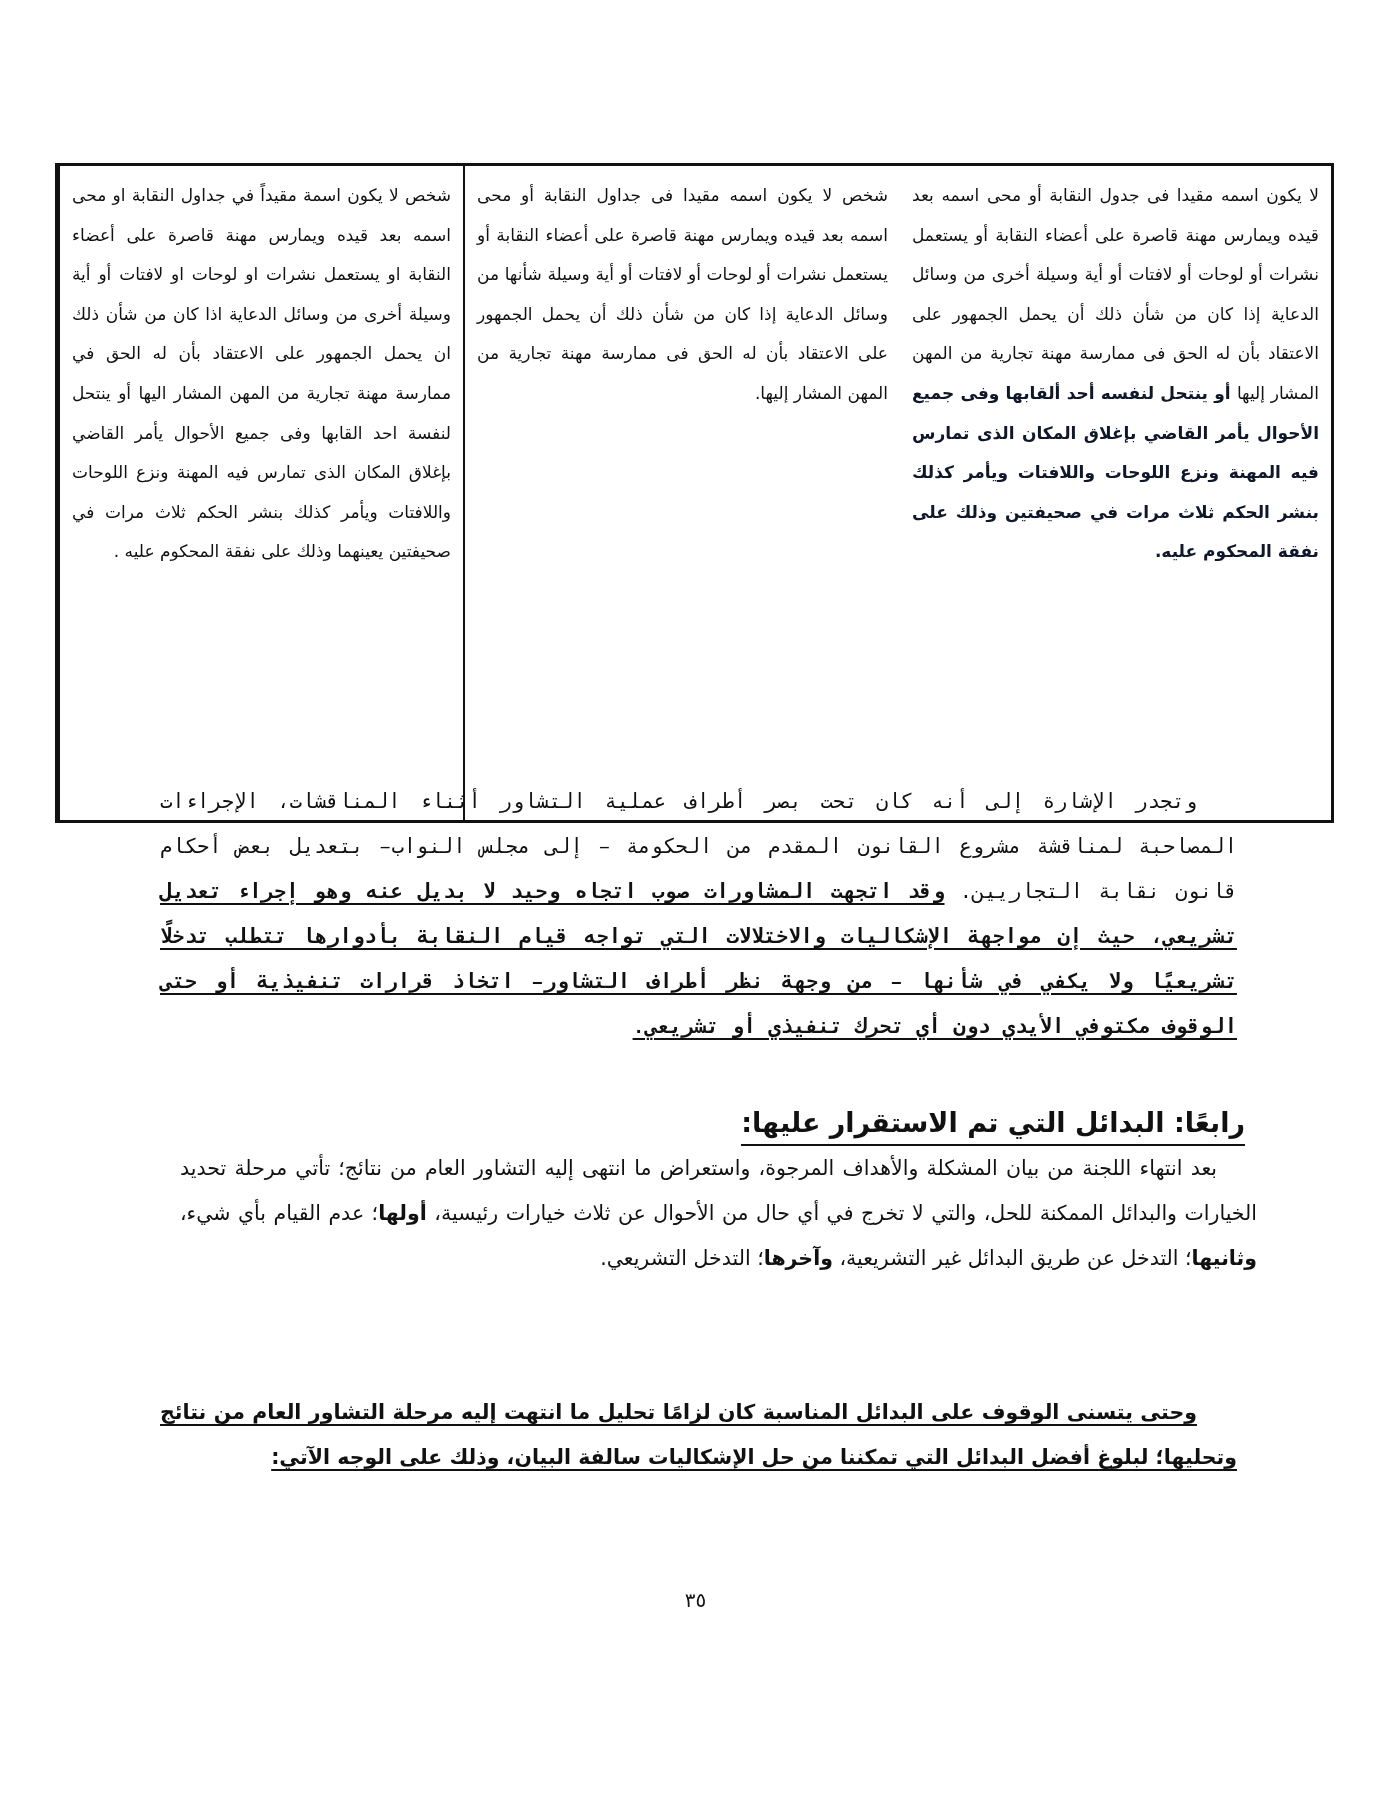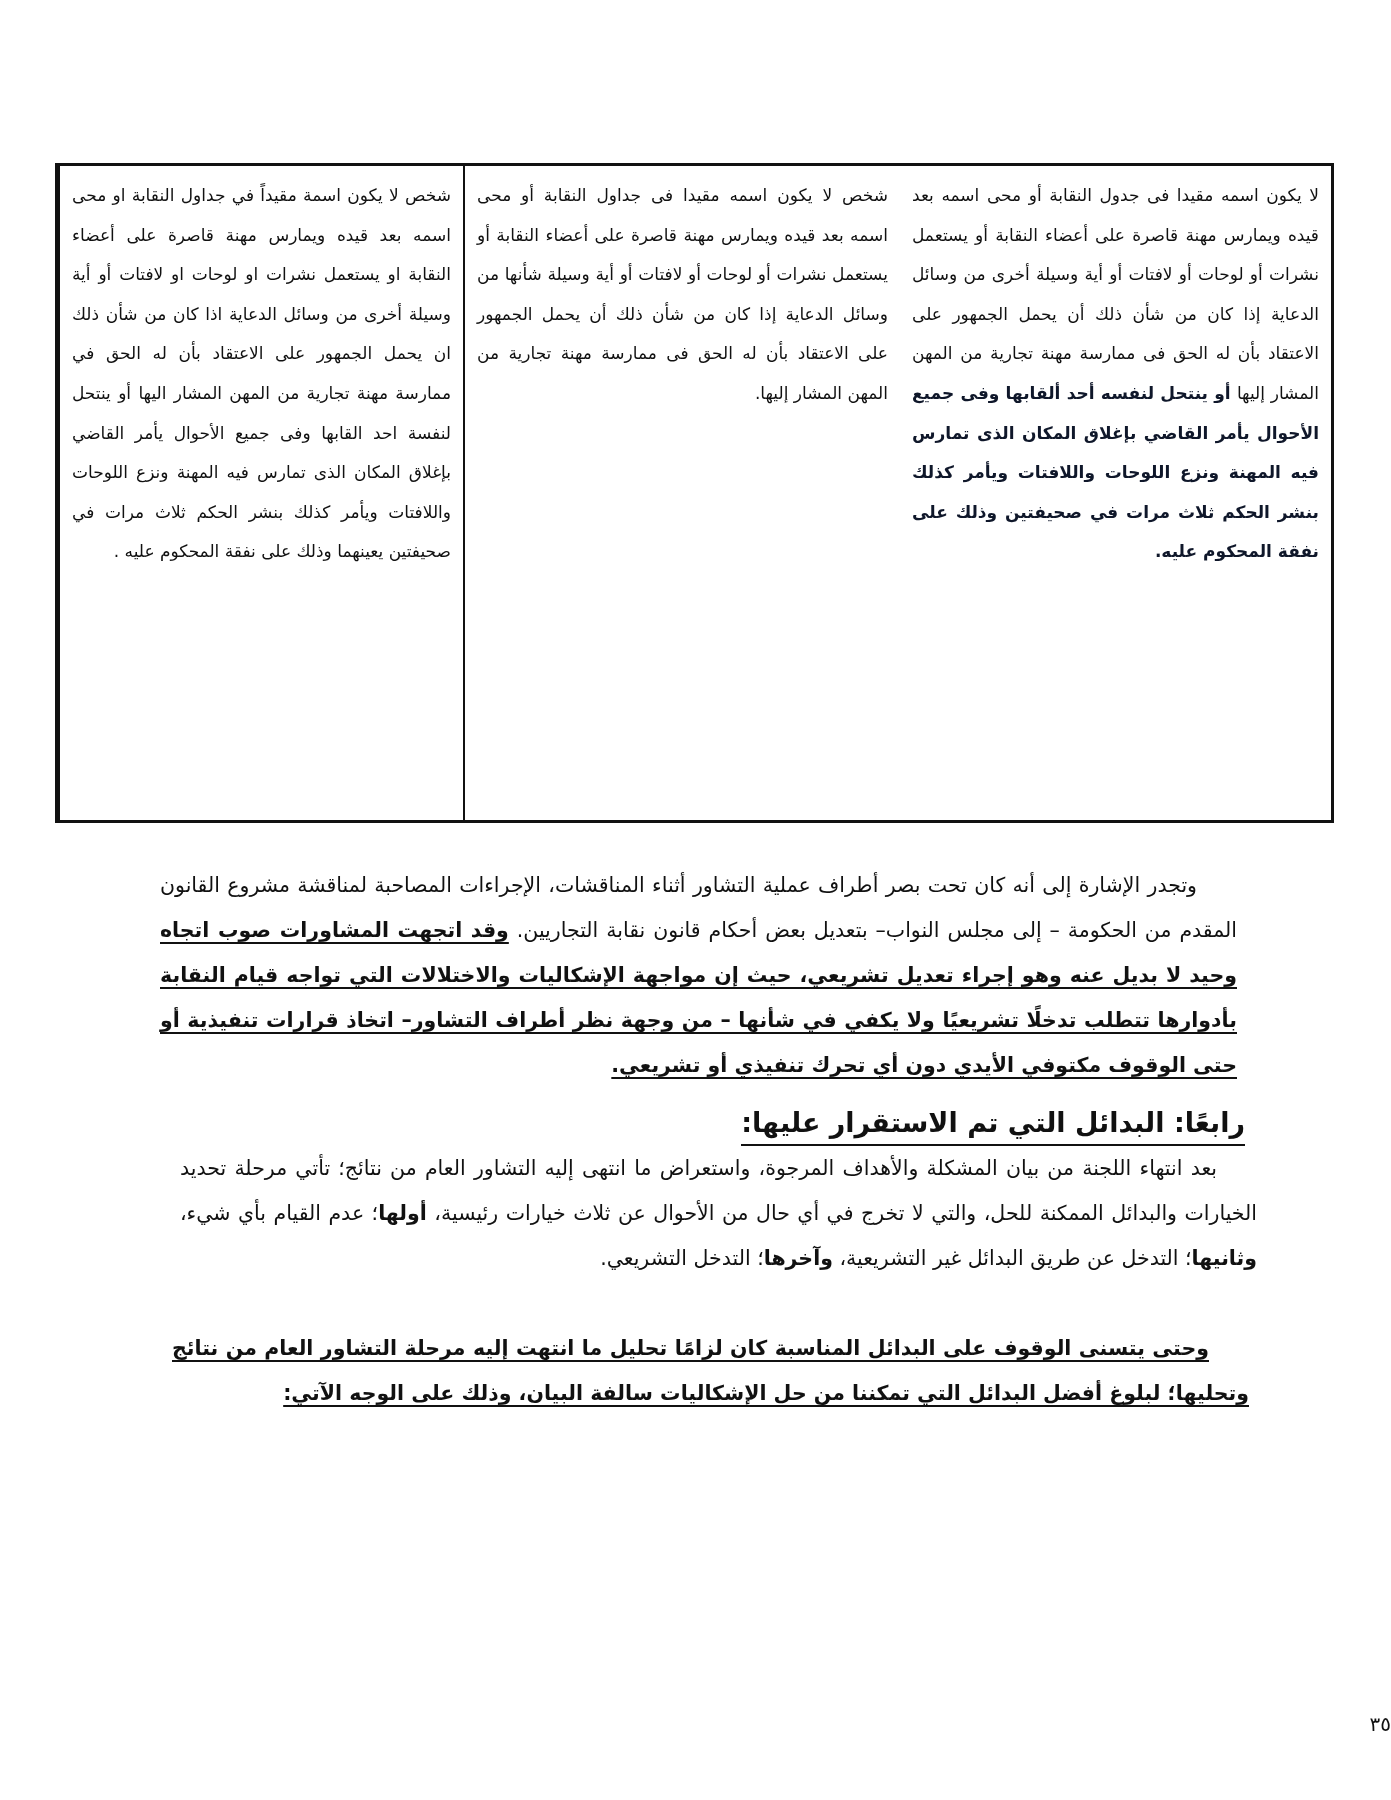--- a/index.html
+++ b/index.html
@@ -25,35 +25,35 @@
   .cmp-col.c2 { width: 437px; border-left: 2px solid #111; }
   .cmp-col.c3 { flex: 1; }
   .red { color: #0f172a; font-weight: bold; }
 
   
   .body-block {
     position: absolute; left: 160px; width: 1077px; direction: rtl;
     font-size: 20.5px; line-height: 45px; text-align: justify;
     text-align-last: right;
   }
-  .p1 { top: 863px; }
+  .p1 { top: 780px; font-family: Liberation Mono, monospace; }
   .indent { display: inline-block; width: 40px; }
   .bu { font-weight: bold; text-decoration: underline; text-decoration-thickness: 2px; text-underline-offset: 5px; }
   .b { font-weight: bold; }
 
   .heading {
     position: absolute; top: 1103px; right: 146px; direction: rtl;
     font-size: 27px; font-weight: bold; line-height: 40px;
     border-bottom: 2px solid #111; padding-bottom: 1px;
   }
   .p2 { top: 1146px; margin-left: 20px; }
-  .p3 { top: 1326px; margin-left: 12px; }
+  .p3 { top: 1390px; }
 
   .page-number {
-    position: absolute; top: 1712px; left: 0; width: 1391px; 
+    position: absolute; top: 1588px; left: 0; width: 1391px; text-align: center;
     font-size: 20px; direction: rtl;
   }
 </style>
 </head>
 <body>
 
 <div class="page">
 
   <div class="cmp-table">
     <div class="cmp-col c3"><span>لا يكون اسمه مقيدا فى جدول النقابة أو محى اسمه بعد قيده ويمارس مهنة قاصرة على أعضاء النقابة أو يستعمل نشرات أو لوحات أو لافتات أو أية وسيلة أخرى من وسائل الدعاية إذا كان من شأن ذلك أن يحمل الجمهور على الاعتقاد بأن له الحق فى ممارسة مهنة تجارية من المهن المشار إليها</span><span class="red"> أو ينتحل لنفسه أحد ألقابها وفى جميع الأحوال يأمر القاضي بإغلاق المكان الذى تمارس فيه المهنة ونزع اللوحات واللافتات ويأمر كذلك بنشر الحكم ثلاث مرات في صحيفتين وذلك على نفقة المحكوم عليه.</span></div>

